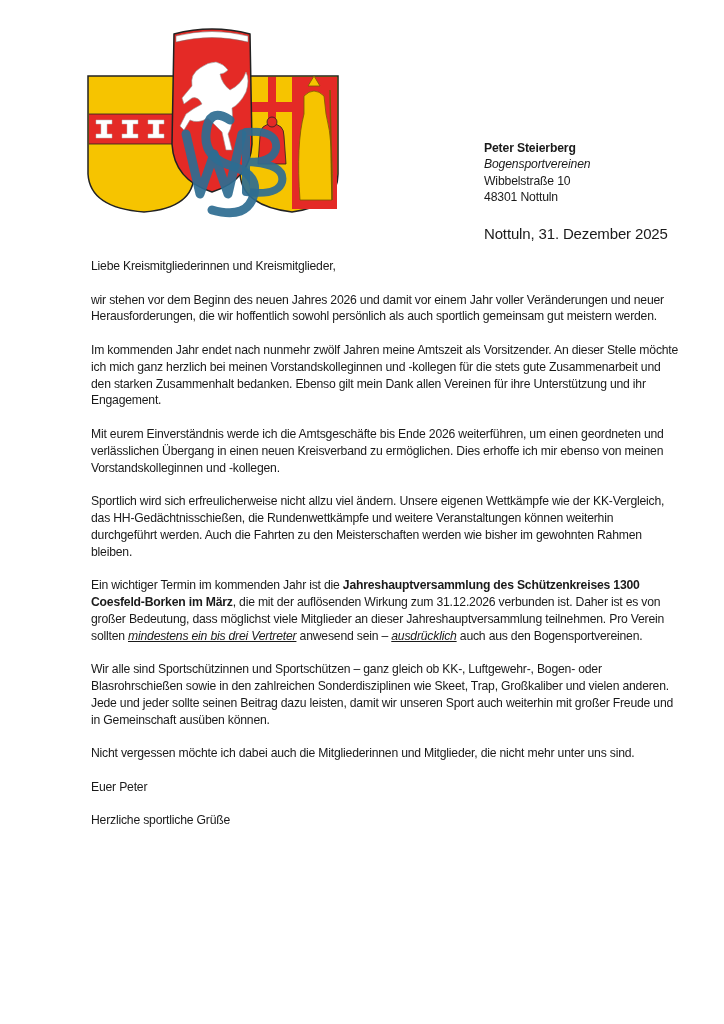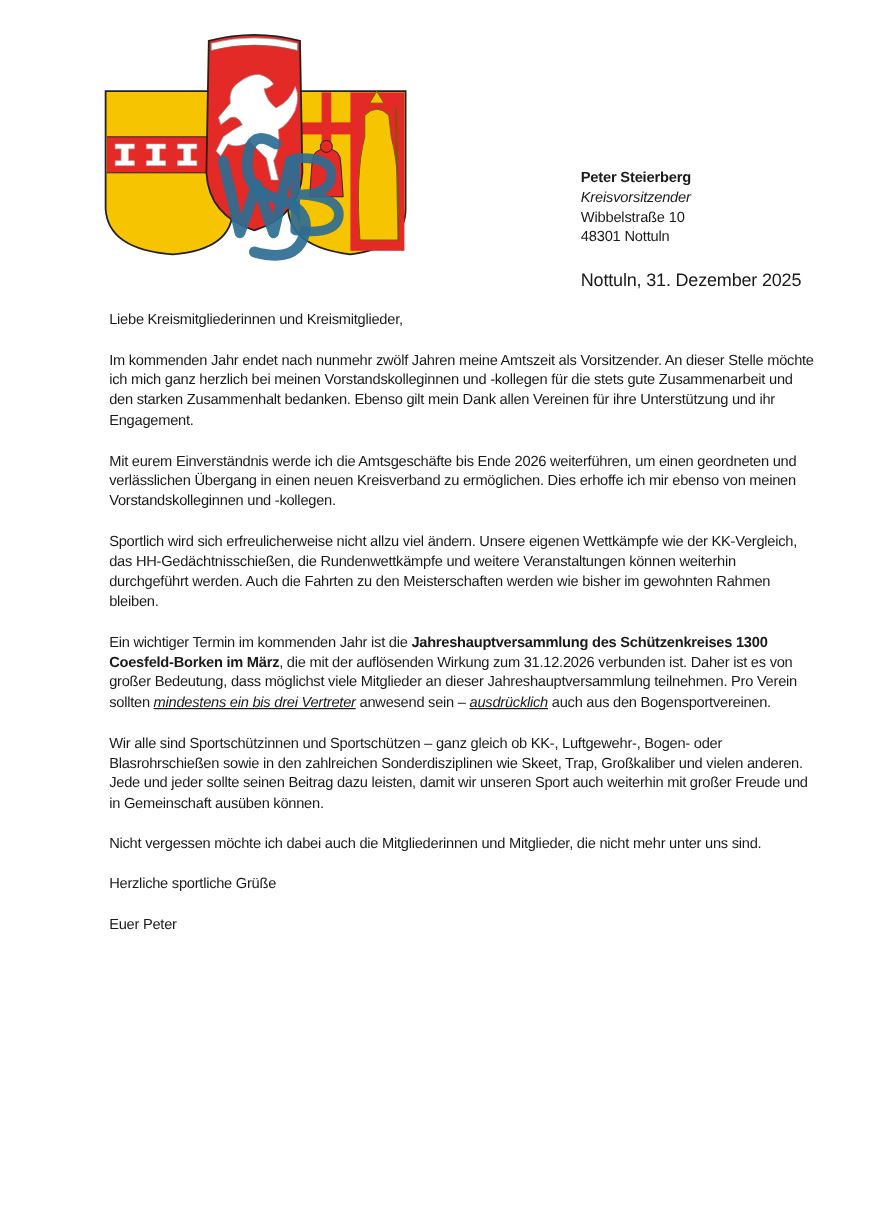--- a/index.html
+++ b/index.html
@@ -69,30 +69,31 @@
     <g fill="none" stroke="#2e6d91" stroke-opacity="0.92" stroke-linecap="round" stroke-linejoin="round">
       <path d="M104 110 L118 170 L132 130 L146 170 L160 110" stroke-width="9"></path>
       <path d="M148 96 Q126 82 124 110 Q122 134 150 142 Q176 150 172 170 Q166 196 130 186" stroke-width="9"></path>
       <path d="M164 108 L164 168 M164 108 Q196 106 194 124 Q192 138 166 138 Q204 140 200 158 Q196 172 164 168" stroke-width="8"></path>
     </g>
   </svg>
 </div>
 
 <div class="sender">
   <div class="name">Peter Steierberg</div>
-  <div class="role">Kreisvorsitzender</div>
+  <div class="role">Bogensportvereinen</div>
   <div>Wibbelstraße 10</div>
   <div>48301 Nottuln</div>
 </div>
 
 <div class="date">Nottuln, 31. Dezember 2025</div>
 
 <div class="body-text">
   <p class="greeting">Liebe Kreismitgliederinnen und Kreismitglieder,</p>
+  <p>wir stehen vor dem Beginn des neuen Jahres 2026 und damit vor einem Jahr voller Veränderungen und neuer Herausforderungen, die wir hoffentlich sowohl persönlich als auch sportlich gemeinsam gut meistern werden.</p>
   <p>Im kommenden Jahr endet nach nunmehr zwölf Jahren meine Amtszeit als Vorsitzender. An dieser Stelle möchte ich mich ganz herzlich bei meinen Vorstandskolleginnen und -kollegen für die stets gute Zusammenarbeit und den starken Zusammenhalt bedanken. Ebenso gilt mein Dank allen Vereinen für ihre Unterstützung und ihr Engagement.</p>
   <p>Mit eurem Einverständnis werde ich die Amtsgeschäfte bis Ende 2026 weiterführen, um einen geordneten und verlässlichen Übergang in einen neuen Kreisverband zu ermöglichen. Dies erhoffe ich mir ebenso von meinen Vorstandskolleginnen und -kollegen.</p>
   <p>Sportlich wird sich erfreulicherweise nicht allzu viel ändern. Unsere eigenen Wettkämpfe wie der KK-Vergleich, das HH-Gedächtnisschießen, die Rundenwettkämpfe und weitere Veranstaltungen können weiterhin durchgeführt werden. Auch die Fahrten zu den Meisterschaften werden wie bisher im gewohnten Rahmen bleiben.</p>
   <p><span>Ein wichtiger Termin im kommenden Jahr ist die </span><span class="b">Jahreshauptversammlung des Schützenkreises 1300 Coesfeld-Borken im März</span><span>, die mit der auflösenden Wirkung zum 31.12.2026 verbunden ist. Daher ist es von großer Bedeutung, dass möglichst viele Mitglieder an dieser Jahreshauptversammlung teilnehmen. Pro Verein sollten </span><span class="u">mindestens ein bis drei Vertreter</span><span> anwesend sein – </span><span class="u">ausdrücklich</span><span> auch aus den Bogensportvereinen.</span></p>
   <p>Wir alle sind Sportschützinnen und Sportschützen – ganz gleich ob KK-, Luftgewehr-, Bogen- oder Blasrohrschießen sowie in den zahlreichen Sonderdisziplinen wie Skeet, Trap, Großkaliber und vielen anderen. Jede und jeder sollte seinen Beitrag dazu leisten, damit wir unseren Sport auch weiterhin mit großer Freude und in Gemeinschaft ausüben können.</p>
   <p>Nicht vergessen möchte ich dabei auch die Mitgliederinnen und Mitglieder, die nicht mehr unter uns sind.</p>
+  <p>Euer Peter</p>
   <p>Herzliche sportliche Grüße</p>
-  <p>Euer Peter</p>
 </div>
 
 </body></html>

